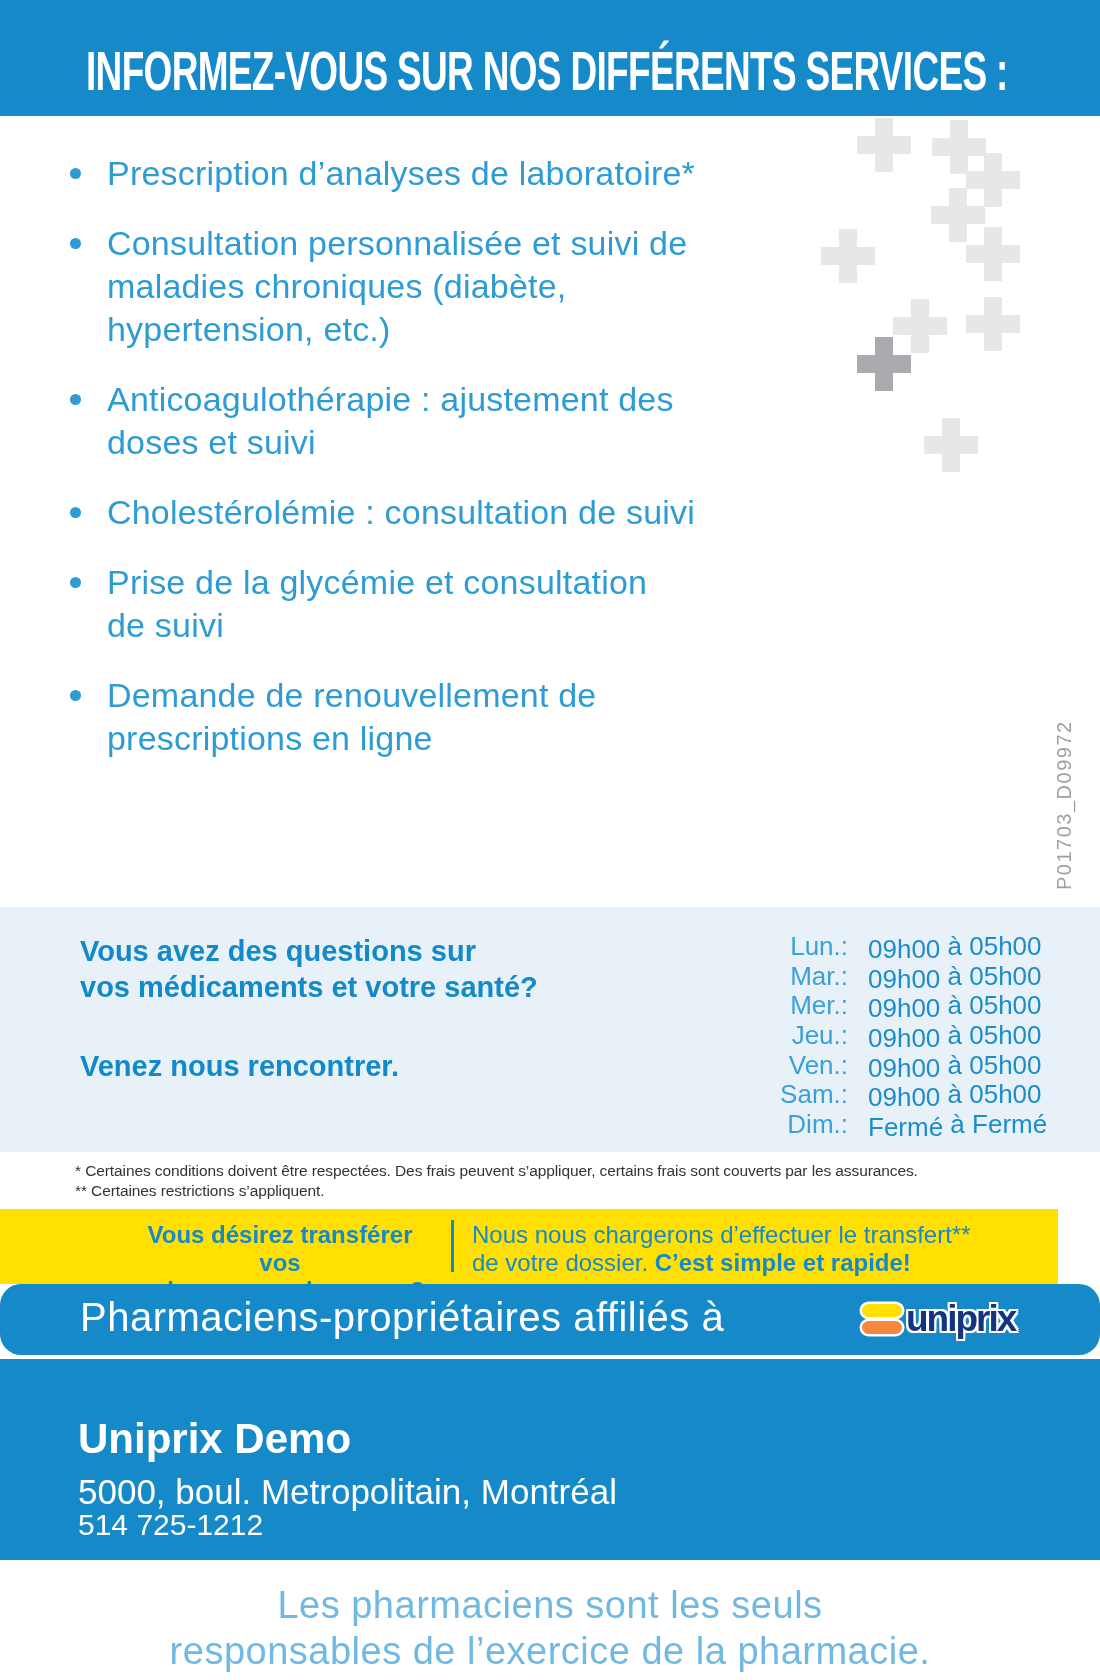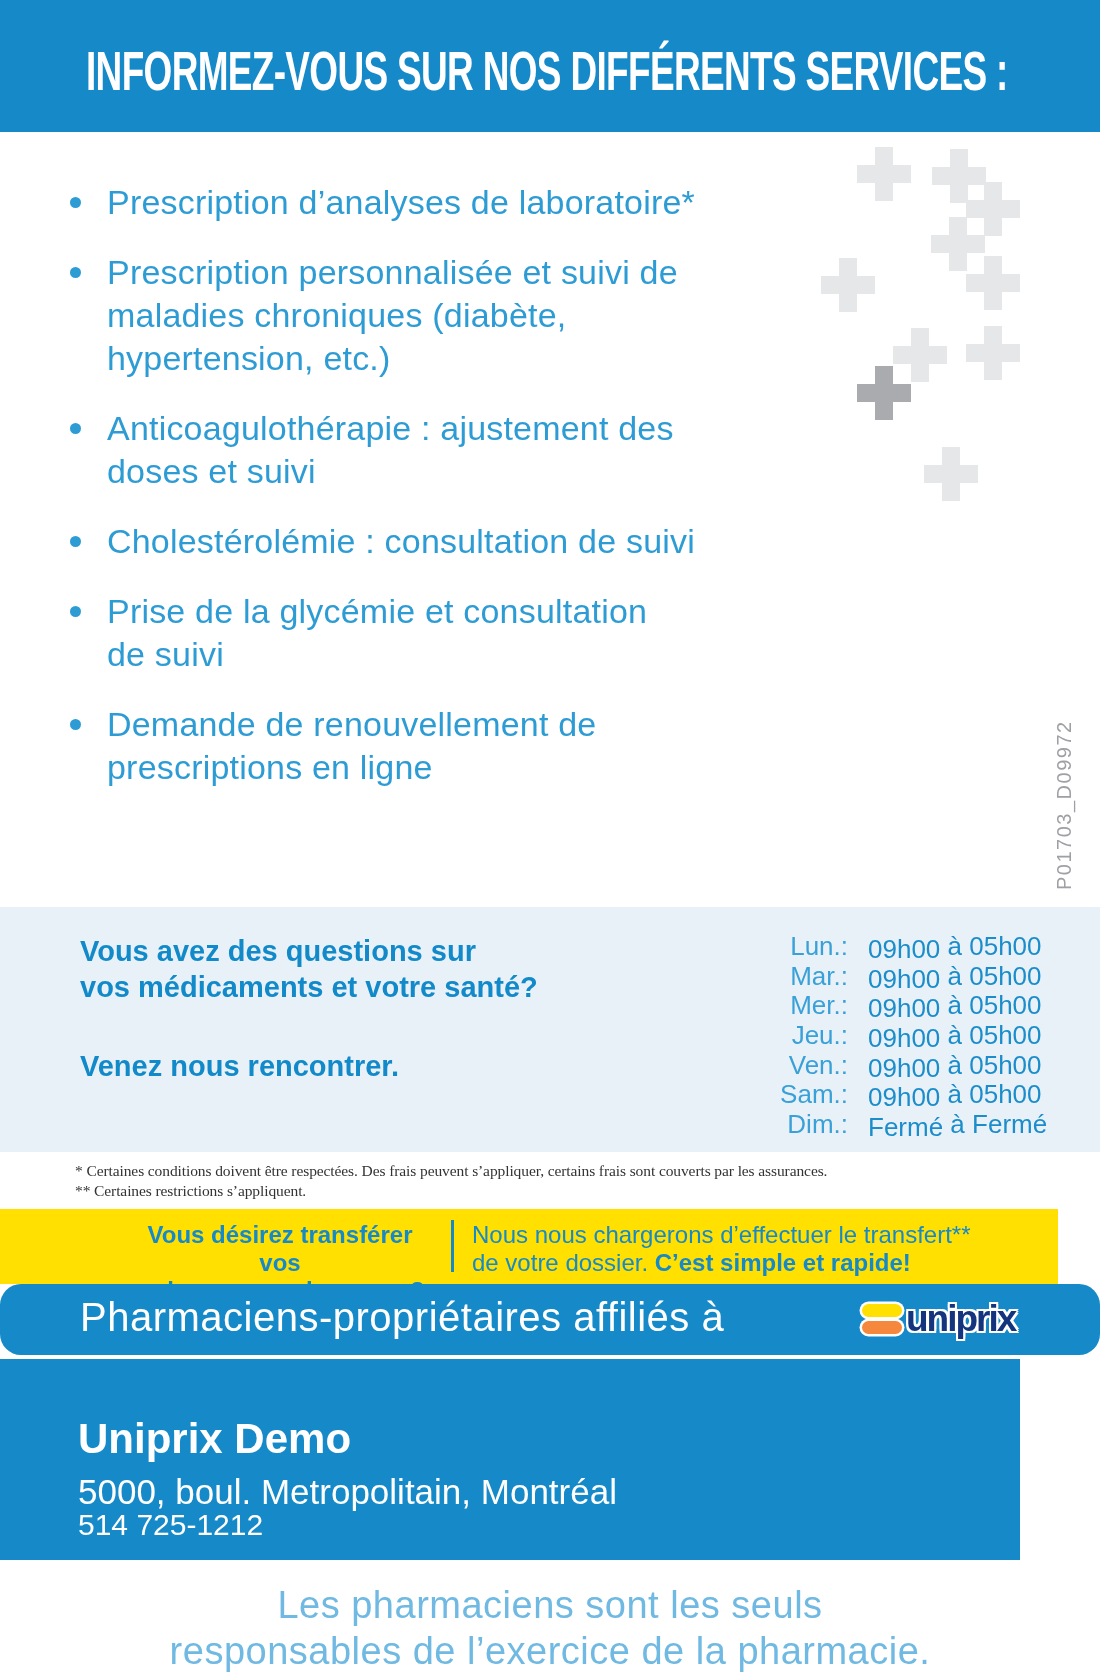--- a/index.html
+++ b/index.html
@@ -6,21 +6,21 @@
   .page{position:relative;width:1100px;height:1680px;background:#ffffff;overflow:hidden;
         font-family:"Liberation Sans", sans-serif;}
 
   
   .sec-header{position:absolute;left:0;top:0;width:1100px;height:132px;background:#1689C8;}
   .header-title{position:absolute;left:86px;top:38px;color:#ffffff;font-weight:700;
         font-size:56px;letter-spacing:-1px;white-space:nowrap;
         transform:scaleX(0.66);transform-origin:0 0;}
 
   
-  .sec-main{position:absolute;left:0;top:145px;width:1100px;height:775px;background:#ffffff;}
+  .sec-main{position:absolute;left:0;top:116px;width:1100px;height:775px;background:#ffffff;}
 
   .cross{position:absolute;width:54px;height:54px;}
   .cross::before{content:"";position:absolute;left:18px;top:0;width:18px;height:54px;background:inherit;}
   .cross::after{content:"";position:absolute;left:0;top:18px;width:54px;height:18px;background:inherit;}
   .cross{background:transparent;}
   .cross.l::before,.cross.l::after{background:#E6E7E8;}
   .cross.d::before,.cross.d::after{background:#A9ABAE;}
 
   .services{position:absolute;left:70px;top:36px;width:760px;}
   .svc-item{display:flex;margin-bottom:27px;color:#2E9CD4;}
@@ -35,21 +35,21 @@
   .sec-questions{position:absolute;left:0;top:907px;width:1100px;height:245px;background:#E9F1F8;}
   .q-intro{position:absolute;left:80px;top:26px;font-weight:700;font-size:29px;line-height:36px;color:#128AC9;}
   .q-cta{position:absolute;left:80px;top:143px;font-weight:700;font-size:29px;color:#128AC9;}
   .hours{position:absolute;left:745px;top:25px;}
   .hrow{display:flex;height:29.7px;line-height:29.7px;font-size:26px;white-space:nowrap;}
   .hday{width:103px;text-align:right;color:#39A1D8;}
   .hval{margin-left:20px;color:#1B8DCB;}
   .hopen{position:relative;top:3px;display:inline-block;}
 
   
-  .sec-fineprint{position:absolute;left:0;top:1152px;width:1100px;height:57px;background:#ffffff;font-family:Liberation Serif, serif;}
+  .sec-fineprint{position:absolute;left:0;top:1152px;width:1100px;height:57px;background:#ffffff;}
   .fineprint{position:absolute;left:75px;top:9px;font-size:15.5px;line-height:20px;color:#333333;
         letter-spacing:-0.1px;width:960px;}
 
   
   .sec-transfer{position:absolute;left:0;top:1209px;width:1058px;height:75px;background:#FFE000;}
   .t-left{position:absolute;left:130px;top:12px;width:300px;text-align:center;
         font-weight:700;font-size:24px;line-height:28px;color:#1689C8;}
   .t-div{position:absolute;left:451px;top:11px;width:3px;height:52px;background:#1689C8;}
   .t-right{position:absolute;left:472px;top:12px;font-size:24px;line-height:28px;color:#1689C8;}
   .t-bold{font-weight:700;}
@@ -62,21 +62,21 @@
   .logo-bar{width:40px;height:13px;border-radius:7px;box-shadow:0 0 0 2.5px #ffffff;}
   .logo-bar.y{background:#FFE000;margin-bottom:4px;}
   .logo-bar.o{background:#F5883C;}
   .logo-word{font-weight:700;font-size:37px;letter-spacing:-2px;color:#14357E;
         text-shadow:-2px 0 0 #fff,2px 0 0 #fff,0 -2px 0 #fff,0 2px 0 #fff,
                     -2px -2px 0 #fff,2px 2px 0 #fff,-2px 2px 0 #fff,2px -2px 0 #fff;}
 
   .white-rule{position:absolute;left:0;top:1355px;width:1100px;height:4px;background:#ffffff;}
 
   
-  .sec-contact{position:absolute;left:0;top:1359px;width:1020px;height:201px;background:#1689C8;color:#ffffff;}
+  .sec-contact{position:absolute;left:0;top:1359px;width:1100px;height:201px;background:#1689C8;color:#ffffff;}
   .c-name{position:absolute;left:78px;top:56px;font-weight:700;font-size:42px;}
   .c-addr{position:absolute;left:78px;top:113px;font-size:35px;}
   .c-phone{position:absolute;left:78px;top:149px;font-size:30px;}
 
   
   .sec-footer{position:absolute;left:0;top:1560px;width:1100px;height:132px;background:#ffffff;}
   .footer-text{position:absolute;left:0;top:22px;width:1100px;text-align:center;
         font-size:38px;line-height:46px;color:#6FB9E2;letter-spacing:0.5px;}
 </style>
 </head>
@@ -104,21 +104,21 @@
     <div class="services">
       <div class="svc-item">
         <span class="svc-dot"></span>
         <div class="svc-lines">
           <div>Prescription d’analyses de laboratoire*</div>
         </div>
       </div>
       <div class="svc-item">
         <span class="svc-dot"></span>
         <div class="svc-lines">
-          <div>Prescription personnalisée et suivi de</div>
+          <div>Consultation personnalisée et suivi de</div>
           <div>maladies chroniques (diabète,</div>
           <div>hypertension, etc.)</div>
         </div>
       </div>
       <div class="svc-item">
         <span class="svc-dot"></span>
         <div class="svc-lines">
           <div>Anticoagulothérapie : ajustement des</div>
           <div>doses et suivi</div>
         </div>

